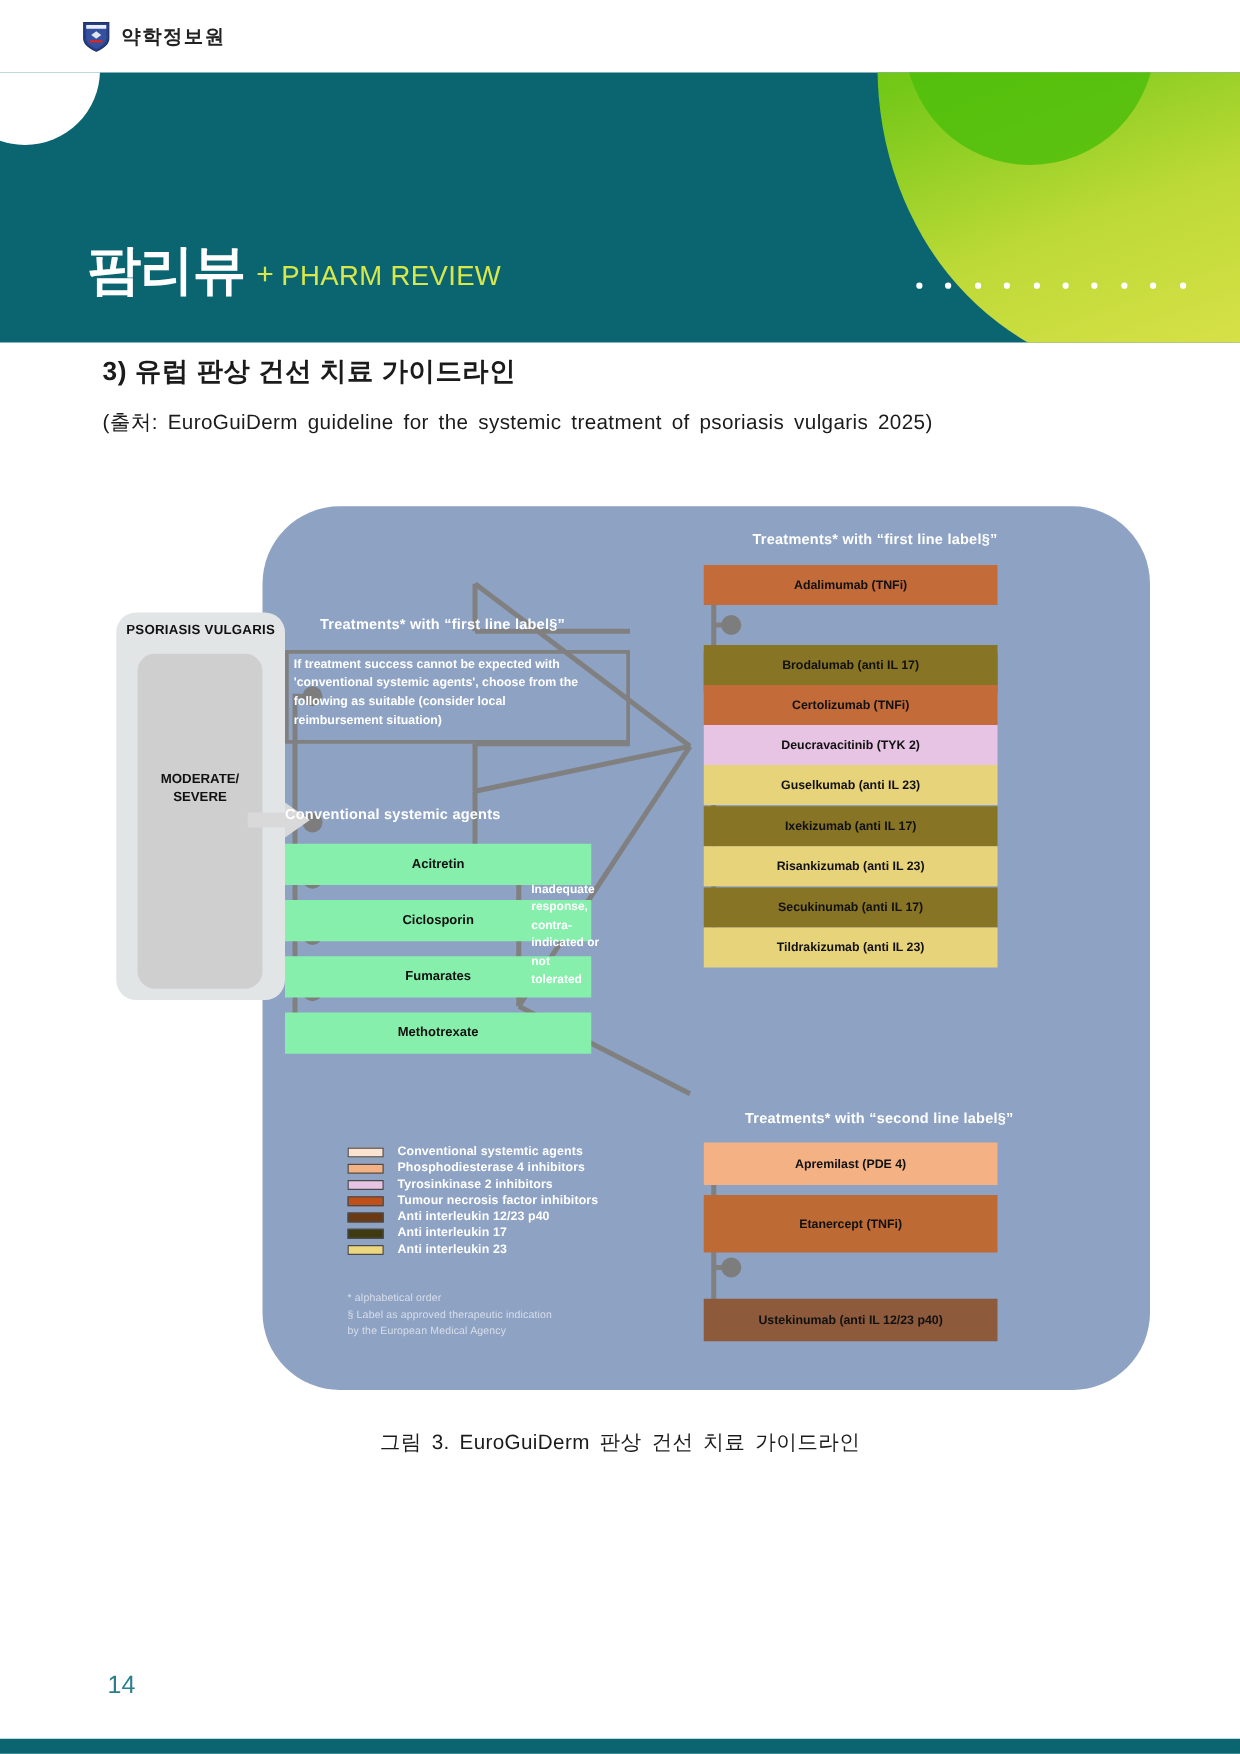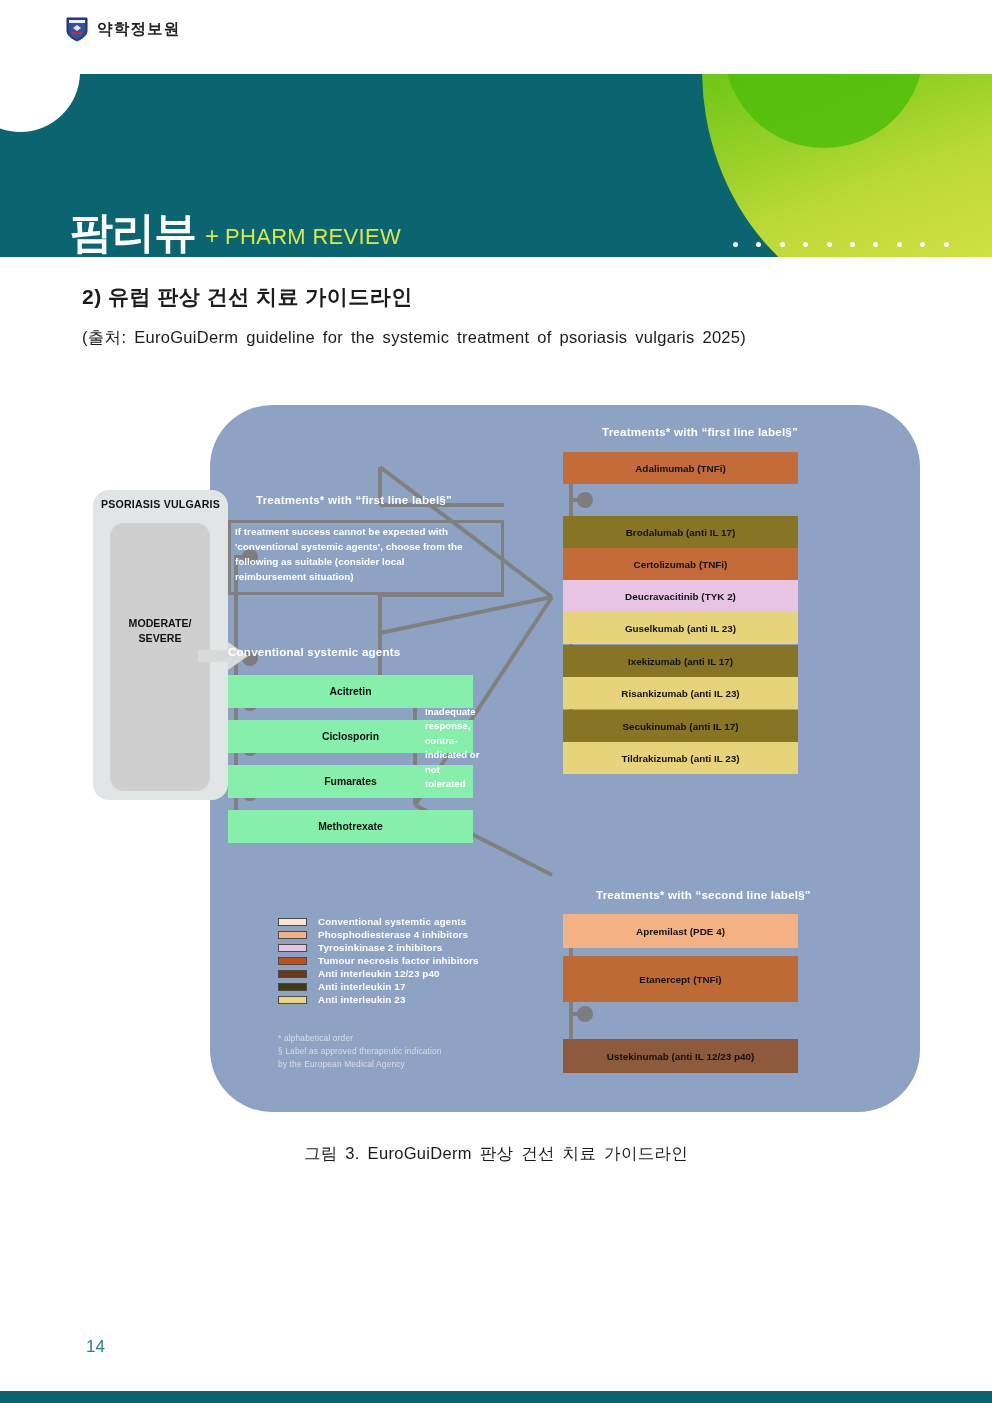--- a/index.html
+++ b/index.html
@@ -22,24 +22,23 @@
     margin-left:66px; width:22px; height:26px; position:relative;
   }
   #logo-mark svg { display:block; }
   #logo-text {
     margin-left:9px; font-size:15.5px; font-weight:700; color:#222;
     letter-spacing:1.2px;
   }
 
   
   #header-band {
-    position:absolute; left:0; top:58px; width:992px; height:183px;
+    position:absolute; left:0; top:58px; width:992px; height:216px;
     background:#0a6571;
     overflow:hidden;
-    margin-top:16px;
   }
   #green-blob {
     position:absolute; right:-40px; top:-118px;
     width:330px; height:360px;
     background:linear-gradient(160deg,#5fc410 0%, #78cc14 28%, #c4de35 62%, #e7e84a 100%);
     border-bottom-left-radius:230px 260px;
     border-top-left-radius:150px 120px;
     opacity:0.96;
   }
   #green-circle {
@@ -158,21 +157,21 @@
 
   #connectors { position:absolute; left:0; top:0; width:840px; height:730px; pointer-events:none; }
 
   #fig-caption {
     position:absolute; left:0; top:1143px; width:992px; text-align:center;
     font-size:16.5px; color:#1b1b1b; letter-spacing:0.3px; word-spacing:3px;
   }
 
   #page-number {
     position:absolute; left:86px; top:1337px;
-    font-size:17px; color:#2b7f8c;
+    font-size:20px; color:#2b7f8c;
   }
   #footer-bar {
     position:absolute; left:0; top:1391px; width:992px; height:12px;
     background:#0a6571;
   }
 </style>
 </head>
 <body>
 
 <div id="logo-bar">
@@ -206,21 +205,21 @@
     </div>
 
   <div id="brand-wrap">
     <span id="brand-ko">팜리뷰</span>
     <span id="brand-plus">+</span>
     <span id="brand-en">PHARM REVIEW</span>
   </div>
 
 </div>
 
-<div id="section-title">2) 유럽 판상 건선 치료 가이드라인</div>
+<div id="section-title">3) 유럽 판상 건선 치료 가이드라인</div>
 <div id="section-source">(출처: EuroGuiDerm guideline for the systemic treatment of psoriasis vulgaris 2025)</div>
 
 <div id="figure">
 
   <div id="main-panel"></div>
 
   <svg id="connectors">
     <g stroke="#808080" stroke-width="4" fill="none">
 
       <path d="M168 152 L156 152 L156 420 L168 420"></path>

